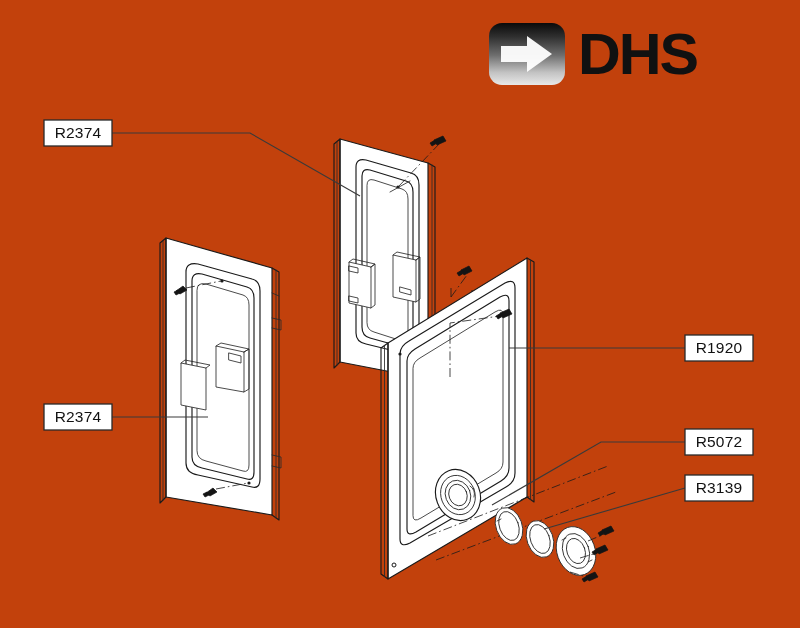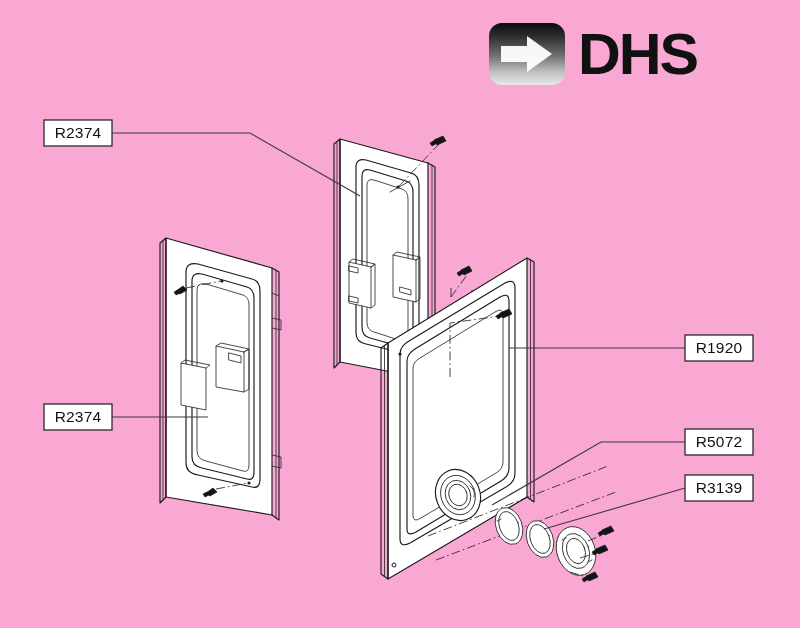--- a/index.html
+++ b/index.html
@@ -8,21 +8,21 @@
     padding: 0;
     background: #ffffff;
   }
   body {
     font-family: "Liberation Sans", sans-serif;
   }
   #page {
     position: relative;
     width: 800px;
     height: 628px;
-    background: #f9a8d4;
+    background: #c2410c;
     overflow: hidden;
   }
   #diagram-svg {
     position: absolute;
     left: 0;
     top: 0;
     width: 800px;
     height: 628px;
   }
   .part-line {

